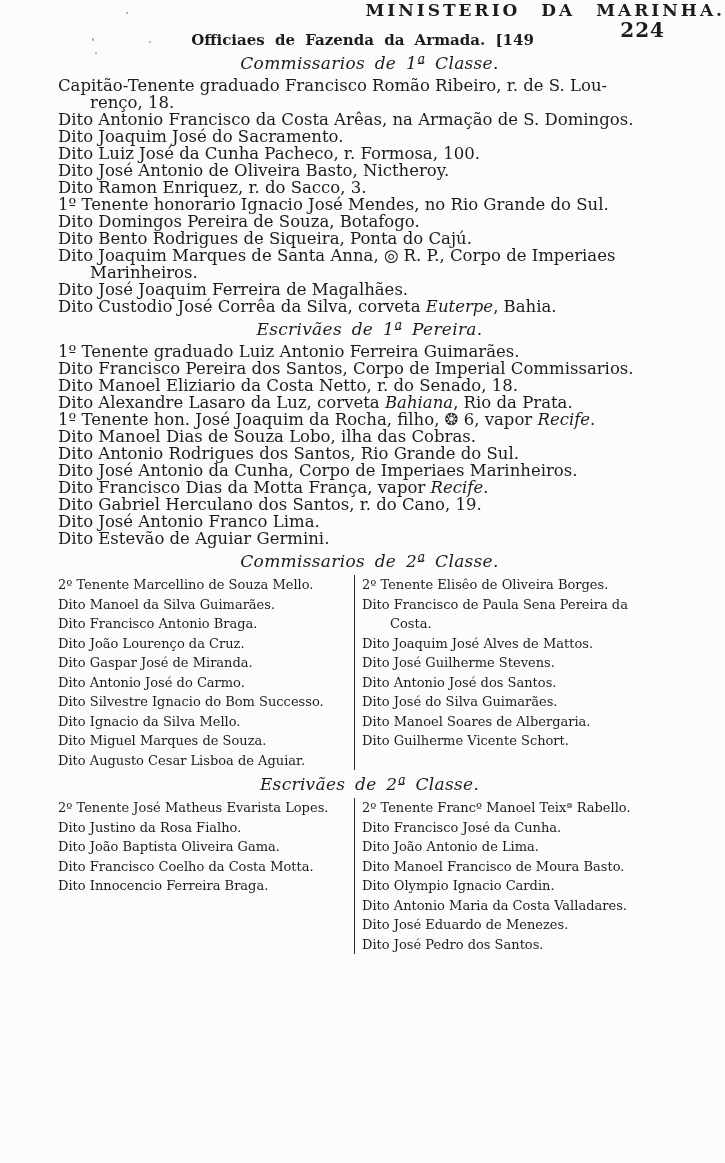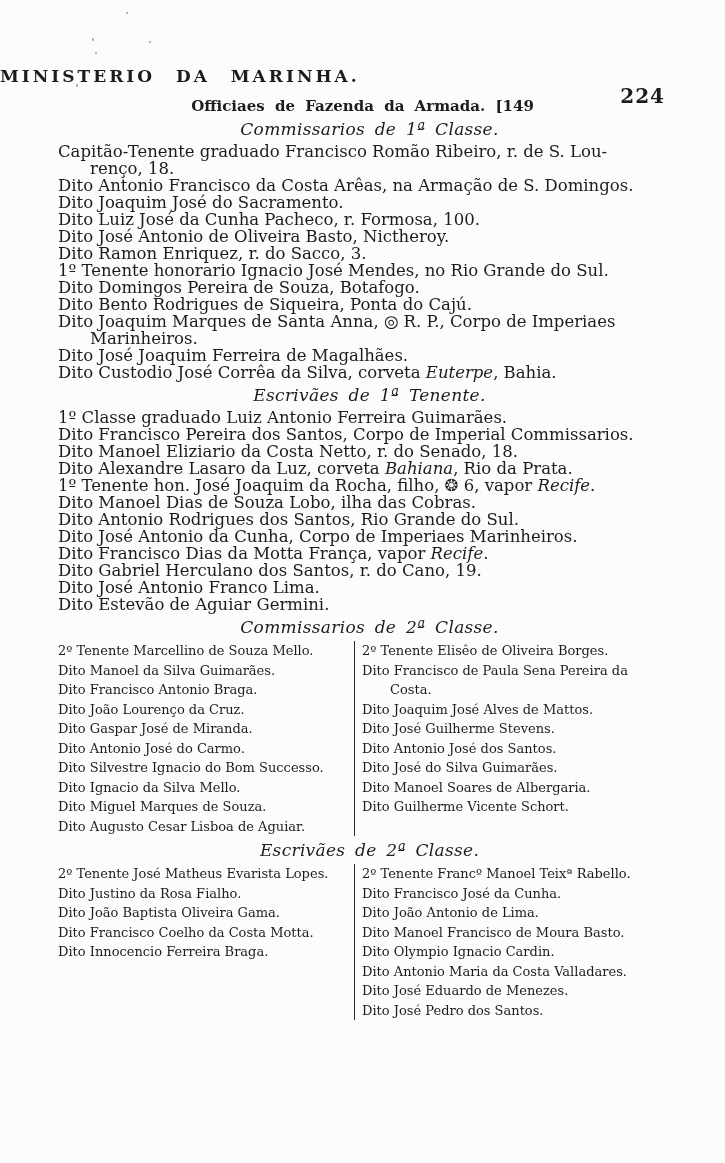--- a/index.html
+++ b/index.html
@@ -2,21 +2,21 @@
 <html><head>
 <meta charset="utf-8">
 <style>
   html,body{margin:0;padding:0;}
   body{
     width:725px;height:1163px;overflow:hidden;position:relative;
     background:#fcfcfa;color:#1c1c1c;
     font-family:"DejaVu Serif","Liberation Serif",serif;
   }
   .page{position:absolute;inset:0;}
-  .header-row{position:relative;margin-top:66px;text-align:left;height:24px;}
+  .header-row{position:relative;text-align:right;height:24px;}
   .title{font-weight:bold;font-size:17px;letter-spacing:3px;word-spacing:12px;}
   .page-number{position:absolute;right:60px;top:18px;font-weight:bold;font-size:20px;letter-spacing:1px;}
   .subtitle{text-align:center;font-weight:bold;font-size:15px;word-spacing:5px;margin:7px 0 0 0;}
   .content{margin:0 44px 0 58px;}
   .sec-heading{
     text-align:center;font-style:italic;font-size:17px;
     word-spacing:4px;letter-spacing:.3px;margin:4px 0 4px 0;
   }
   .single .line{
     margin:0;font-size:16.5px;line-height:17px;
@@ -60,23 +60,23 @@
         <p class="line">Dito Luiz José da Cunha Pacheco, r. Formosa, 100.</p>
         <p class="line">Dito José Antonio de Oliveira Basto, Nictheroy.</p>
         <p class="line">Dito Ramon Enriquez, r. do Sacco, 3.</p>
         <p class="line">1º Tenente honorario Ignacio José Mendes, no Rio Grande do Sul.</p>
         <p class="line">Dito Domingos Pereira de Souza, Botafogo.</p>
         <p class="line">Dito Bento Rodrigues de Siqueira, Ponta do Cajú.</p>
         <p class="line">Dito Joaquim Marques de Santa Anna, ◎ R. P., Corpo de Imperiaes<br>Marinheiros.</p>
         <p class="line">Dito José Joaquim Ferreira de Magalhães.</p>
         <p class="line">Dito Custodio José Corrêa da Silva, corveta <i>Euterpe</i>, Bahia.</p>
       </div>
-      <p class="sec-heading">Escrivães de 1ª Tenente.</p>
+      <p class="sec-heading">Escrivães de 1ª Pereira.</p>
       <div class="single">
-        <p class="line">1º Classe graduado Luiz Antonio Ferreira Guimarães.</p>
+        <p class="line">1º Tenente graduado Luiz Antonio Ferreira Guimarães.</p>
         <p class="line">Dito Francisco Pereira dos Santos, Corpo de Imperial Commissarios.</p>
         <p class="line">Dito Manoel Eliziario da Costa Netto, r. do Senado, 18.</p>
         <p class="line">Dito Alexandre Lasaro da Luz, corveta <i>Bahiana</i>, Rio da Prata.</p>
         <p class="line">1º Tenente hon. José Joaquim da Rocha, filho, ❂ 6, vapor <i>Recife</i>.</p>
         <p class="line">Dito Manoel Dias de Souza Lobo, ilha das Cobras.</p>
         <p class="line">Dito Antonio Rodrigues dos Santos, Rio Grande do Sul.</p>
         <p class="line">Dito José Antonio da Cunha, Corpo de Imperiaes Marinheiros.</p>
         <p class="line">Dito Francisco Dias da Motta França, vapor <i>Recife</i>.</p>
         <p class="line">Dito Gabriel Herculano dos Santos, r. do Cano, 19.</p>
         <p class="line">Dito José Antonio Franco Lima.</p>

